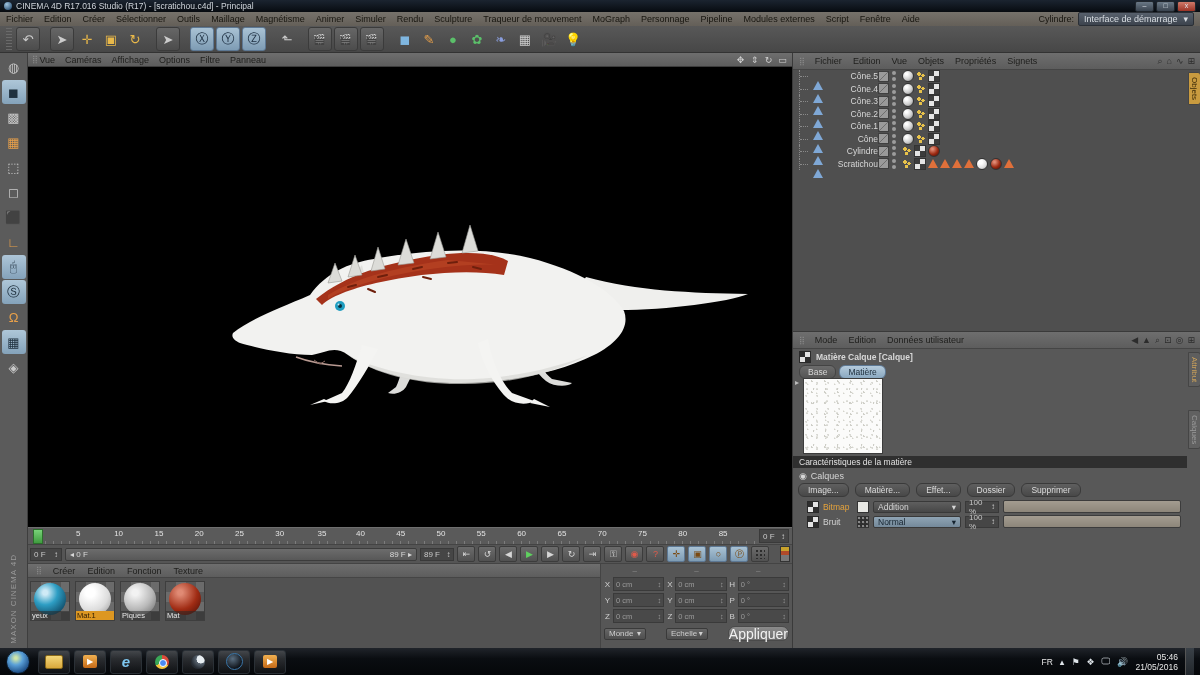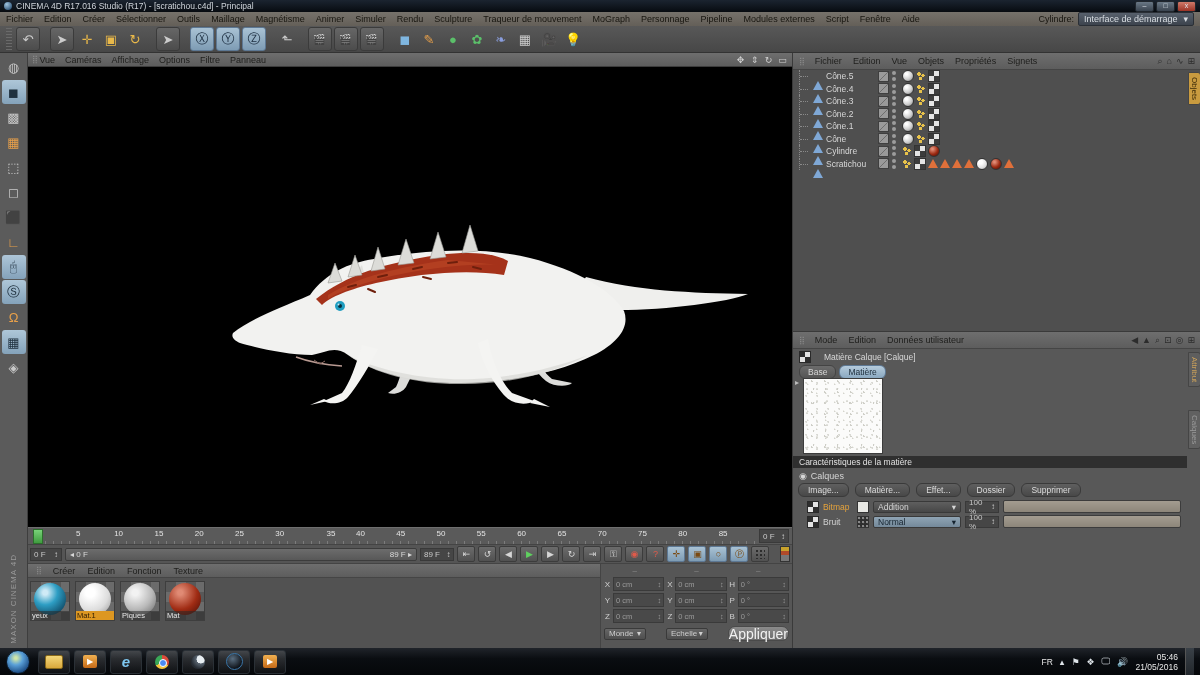--- a/index.html
+++ b/index.html
@@ -72,21 +72,21 @@
   .clabel{width:7px;color:#cfcfcf;font-size:8px;text-align:center;}
   .cfield{flex:1;height:14px;background:#494949;border:1px solid #3a3a3a;color:#9a9a9a;font-size:7.5px;display:flex;align-items:center;justify-content:space-between;padding:0 2px;box-sizing:border-box;}
   .cfoot{display:flex;gap:20px;margin-top:3px;align-items:center;}
   .cdd{flex:1;height:12px;background:linear-gradient(#666,#4e4e4e);border:1px solid #3a3a3a;border-radius:2px;color:#cfcfcf;font-size:8px;display:flex;align-items:center;justify-content:space-between;padding:0 4px;box-sizing:border-box;}
   .applybtn{flex:1;height:13px;border-radius:7px;background:linear-gradient(#8b8b8b,#6b6b6b);border:1px solid #4a4a4a;color:#f2f2f2;font-size:14px;display:flex;align-items:center;justify-content:center;}
   
   .rightpanel{position:absolute;left:792px;top:0;width:408px;height:595px;background:#565656;border-left:1px solid #3a3a3a;}
   .panelmenu{height:16px;background:linear-gradient(#6e6e6e,#5d5d5d);display:flex;align-items:center;gap:11px;padding:0 6px;color:#20201e;border-bottom:1px solid #454545;}
   .panelmenu .micons{margin-left:auto;display:flex;gap:4px;color:#2c2c2c;font-size:9px;}
   .grip{color:#8b8b8b;font-size:8px;letter-spacing:-1px;}
-  .objlist{position:relative;height:262px;background:#4f4f4f;overflow:hidden;}
+  .objlist{position:relative;height:262px;background:#4f4f4f;overflow:hidden;text-align:right;}
   .objrow{display:flex;align-items:center;height:12.5px;padding-left:6px;}
   .tree{width:12px;color:#9a9a9a;font-size:8px;display:inline-block;border-left:1px dotted #8a8a8a;height:12px;position:relative;}
   .tree::after{content:"";position:absolute;left:0;top:6px;width:8px;border-top:1px dotted #8a8a8a;}
   .objicon{width:10px;height:10px;margin:0 3px 0 1px;position:relative;}
   .cone{width:0;height:0;border-left:5px solid transparent;border-right:5px solid transparent;border-bottom:9px solid #7fa8d6;}
   .objname{width:52px;color:#d8d8d8;font-size:8.5px;white-space:nowrap;}
   .laysq{width:9px;height:9px;background:linear-gradient(135deg,#9a9a9a 0 45%,#6e6e6e 45% 55%,#9a9a9a 55%);border:1px solid #3f3f3f;margin-right:3px;}
   .vdots{display:flex;flex-direction:column;gap:2px;margin-right:6px;}
   .vdots i{width:4px;height:4px;border-radius:50%;background:#9c9c9c;}
   .tags{display:flex;gap:2px;align-items:center;}
@@ -97,21 +97,21 @@
   .tag.seltri{width:0;height:0;border-left:5px solid transparent;border-right:5px solid transparent;border-bottom:9px solid #e0703a;background:none;}
   .s-silver{background:radial-gradient(circle at 35% 30%,#fff 10%,#cfcfcf 55%,#828282 95%);}
   .s-red{background:radial-gradient(circle at 35% 30%,#e08a74 8%,#9c2a12 55%,#4f0f05 95%);}
   .s-white{background:radial-gradient(circle at 35% 30%,#fff 20%,#e2e2e2 60%,#a8a8a8 95%);}
   .s-blue{background:radial-gradient(circle at 35% 30%,#cfeaf6 8%,#2e9ec4 45%,#0a3a54 95%);}
   .sidetab{position:absolute;right:0;writing-mode:vertical-rl;font-size:8px;background:#616161;border:1px solid #454545;color:#9a9a9a;padding:4px 1px;border-radius:0 3px 3px 0;}
   .sidetab.orange{color:#3a2a08;background:#c99b3f;}
   .sidetab.attr{color:#caa05a;background:#5e5e5e;}
   
   .attrmgr{position:absolute;left:0;top:278px;width:408px;height:317px;background:#585858;border-top:1px solid #3a3a3a;}
-  .attrtitle{display:flex;align-items:center;gap:13px;height:15px;padding:0 6px;color:#d8d8d8;font-size:8.5px;}
+  .attrtitle{display:flex;align-items:center;gap:5px;height:15px;padding:0 6px;color:#d8d8d8;font-size:8.5px;font-weight:bold;}
   .chk{width:10px;height:10px;background:conic-gradient(#e4e4e4 0 25%,#2e2e2e 0 50%,#e4e4e4 0 75%,#2e2e2e 0);background-size:10px 10px;border:1px solid #2a2a2a;}
   .tabs{display:flex;gap:3px;padding:1px 6px;}
   .tab{height:12px;padding:0 8px;border-radius:6px;background:linear-gradient(#6c6c6c,#555);border:1px solid #444;color:#d6d6d6;font-size:8.5px;display:flex;align-items:center;}
   .tab.active{background:linear-gradient(#b5cbdc,#8aa8c0);color:#1c2c3a;border-color:#5d7894;}
   .preview{position:absolute;left:10px;top:46px;width:78px;height:74px;background:#fbfbfa;border:1px solid #3c3c3c;
     background-image:radial-gradient(circle at 20% 30%,#d9d9d4 0.8px,transparent 1px),radial-gradient(circle at 60% 20%,#cfcfc8 0.8px,transparent 1px),radial-gradient(circle at 40% 60%,#d4d4cd 0.8px,transparent 1px),radial-gradient(circle at 80% 70%,#cdcdc6 0.8px,transparent 1px),radial-gradient(circle at 30% 85%,#d8d8d2 0.8px,transparent 1px);background-size:11px 13px,13px 11px,9px 9px,12px 14px,10px 12px;}
   .prevarrow{position:absolute;left:2px;top:46px;color:#bdbdbd;font-size:8px;}
   .sechdr{position:absolute;left:0;top:124px;width:394px;height:12px;background:#2f2f2f;color:#e2e2e2;font-size:8.5px;display:flex;align-items:center;padding:0 6px;box-sizing:border-box;}
   .calqrow{position:absolute;left:6px;top:139px;display:flex;align-items:center;gap:4px;color:#d6d6d6;}
   .btnrow{position:absolute;left:5px;top:151px;display:flex;gap:6px;}
@@ -301,21 +301,21 @@
 
       <div class="ruler">
         <div class="ticks" id="ruler-ticks">
             <span class="tick" style="left: 10px;">0</span>
             <span class="tick" style="left: 50.3px;">5</span>
             <span class="tick" style="left: 90.6px;">10</span>
             <span class="tick" style="left: 130.9px;">15</span>
             <span class="tick" style="left: 171.2px;">20</span>
             <span class="tick" style="left: 211.5px;">25</span>
             <span class="tick" style="left: 251.8px;">30</span>
-            <span class="tick" style="left: 303px;">35</span>
+            <span class="tick" style="left: 294px;">35</span>
             <span class="tick" style="left: 332.4px;">40</span>
             <span class="tick" style="left: 372.7px;">45</span>
             <span class="tick" style="left: 413px;">50</span>
             <span class="tick" style="left: 453.3px;">55</span>
             <span class="tick" style="left: 493.6px;">60</span>
             <span class="tick" style="left: 533.9px;">65</span>
             <span class="tick" style="left: 574.2px;">70</span>
             <span class="tick" style="left: 614.5px;">75</span>
             <span class="tick" style="left: 654.8px;">80</span>
             <span class="tick" style="left: 695.1px;">85</span>

